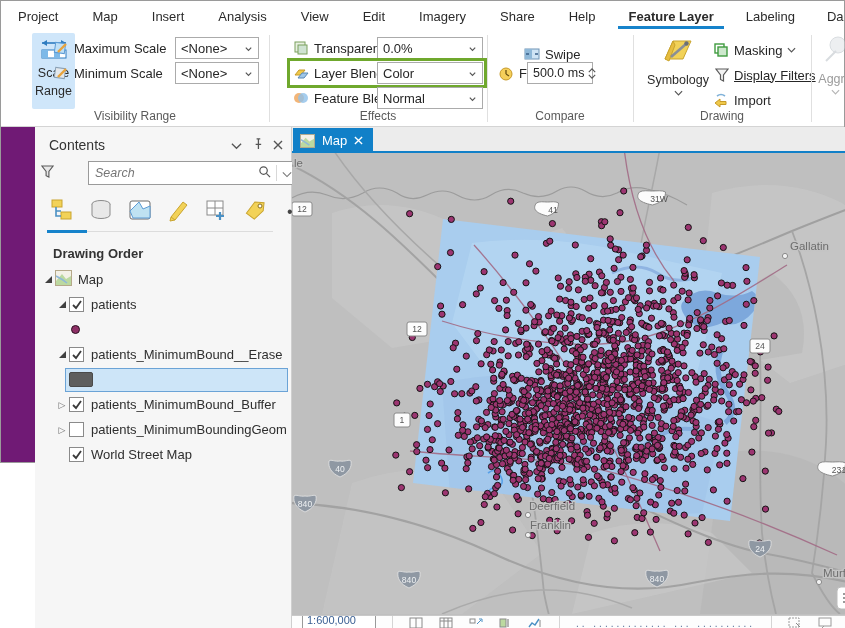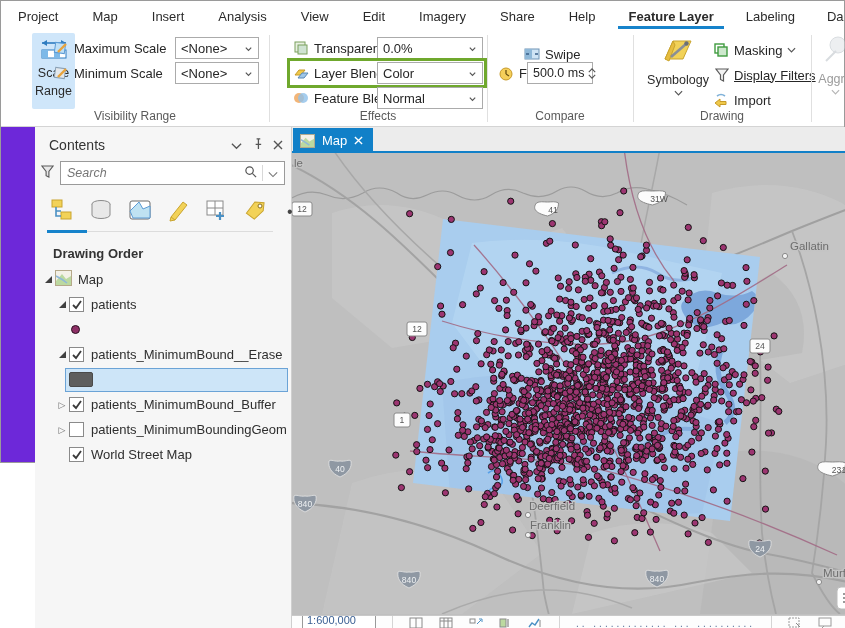--- a/index.html
+++ b/index.html
@@ -1,18 +1,18 @@
 <!DOCTYPE html>
 <html><head>
 <meta charset="utf-8">
 <style>
   * { margin:0; padding:0; box-sizing:border-box; }
   html,body { width:845px; height:628px; overflow:hidden; background:#fff;
     font-family:"Liberation Sans", sans-serif; font-size:13px; color:#262626; }
-  .app { position:relative; width:845px; height:463px; border:1px solid #9a9a9a; background:#6d28d9; }
+  .app { position:relative; width:845px; height:463px; border:1px solid #9a9a9a; background:#701a75; }
 
   
   .menubar { position:absolute; left:0; top:0; width:100%; height:30px; background:#fff; display:flex; align-items:center; }
   .menu-item { padding:6px 17px; color:#2b2b2b; cursor:default; white-space:nowrap; }
   .ribbon-tabs { margin-left:auto; display:flex; align-items:center; height:30px; }
   .rtab { padding:6px 16px; white-space:nowrap; position:relative; color:#2b2b2b; }
   .rtab.active { font-weight:bold; }
   .rtab.active::after { content:""; position:absolute; left:6px; right:6px; bottom:1px; height:3px; background:#1683cb; }
 
   
@@ -31,21 +31,21 @@
   .dim { color:#9b9b9b; }
 
   
   .workspace { position:absolute; left:0; top:126px; width:845px; height:502px; display:flex;padding-left:34px; }
 
   
   .contents { width:257px; height:100%; background:#f6f6f6; border-right:1px solid #cfcfcf; position:relative; }
   .c-title { display:flex; align-items:center; padding:10px 8px 6px 14px; }
   .c-title .t { font-size:14px; color:#333; flex:1; }
   .c-title .ic { margin-left:10px; }
-  .c-search { display:flex; align-items:center; padding:2px 6px 4px 6px; }
+  .c-search { display:flex; align-items:center; padding:2px 6px 4px 6px;gap:28px; }
   .searchbox { flex:1; height:24px; background:#fff; border:1px solid #9a9a9a; margin-left:6px; display:flex; align-items:center; padding:0 6px; }
   .searchbox input { flex:1; border:none; outline:none; font-style:italic; font-size:12.5px; color:#555; background:transparent; font-family:inherit; }
   .searchbox .div { width:1px; height:16px; background:#d8d8d8; margin:0 5px; }
   .c-toolbar { display:flex; align-items:center; padding:8px 10px 0 14px; gap:13px; position:relative; }
   .c-toolbar .rule { position:absolute; left:14px; right:18px; bottom:-6px; height:1px; background:#dcdcdc; }
   .c-toolbar .active-mark { position:absolute; left:12px; bottom:-7px; width:40px; height:3px; background:#1683cb; }
   .c-header { font-weight:bold; font-size:13px; color:#333; padding:20px 0 4px 18px; }
   .tree { padding-top:2px; }
   .tree-row { display:flex; align-items:center; height:25px; position:relative; }
   .exp { width:14px; display:flex; justify-content:center; color:#6d6d6d; font-size:9px; }

